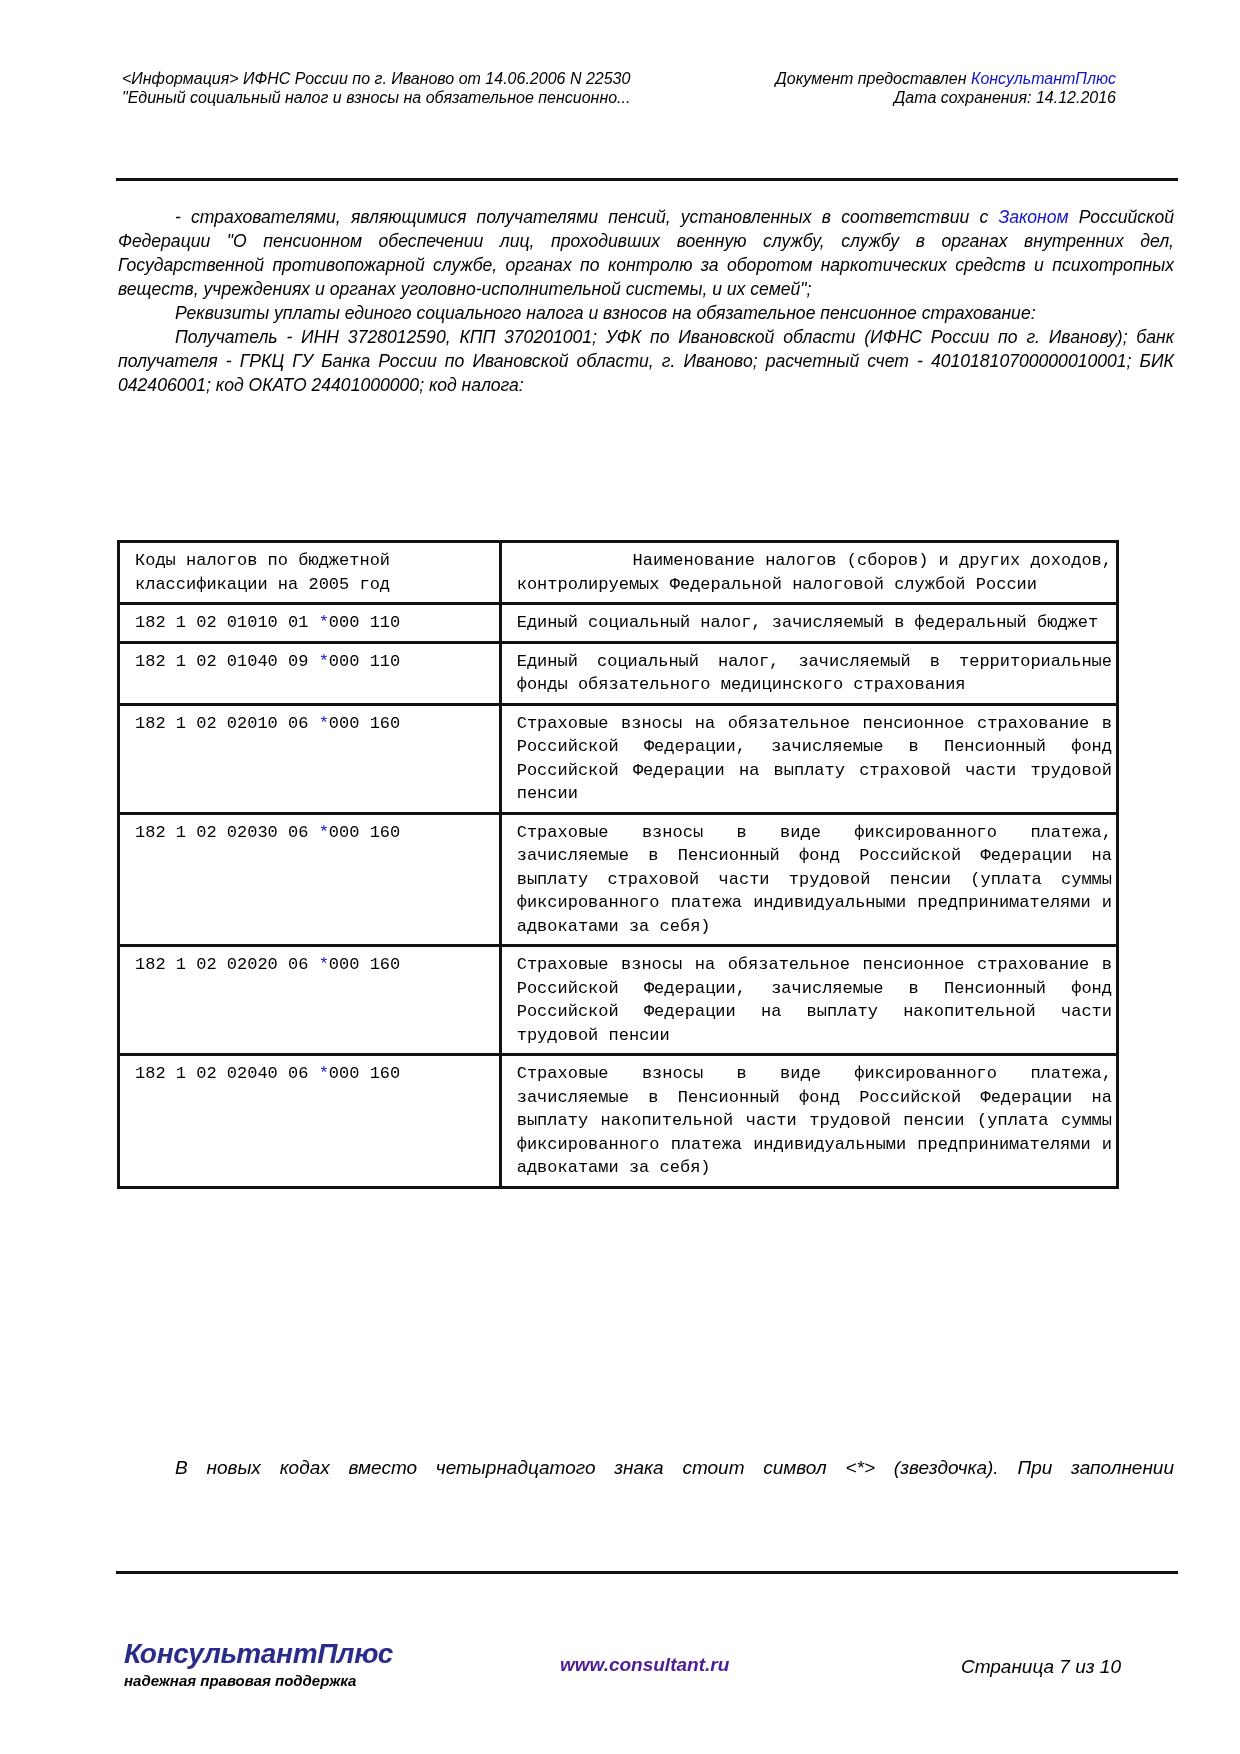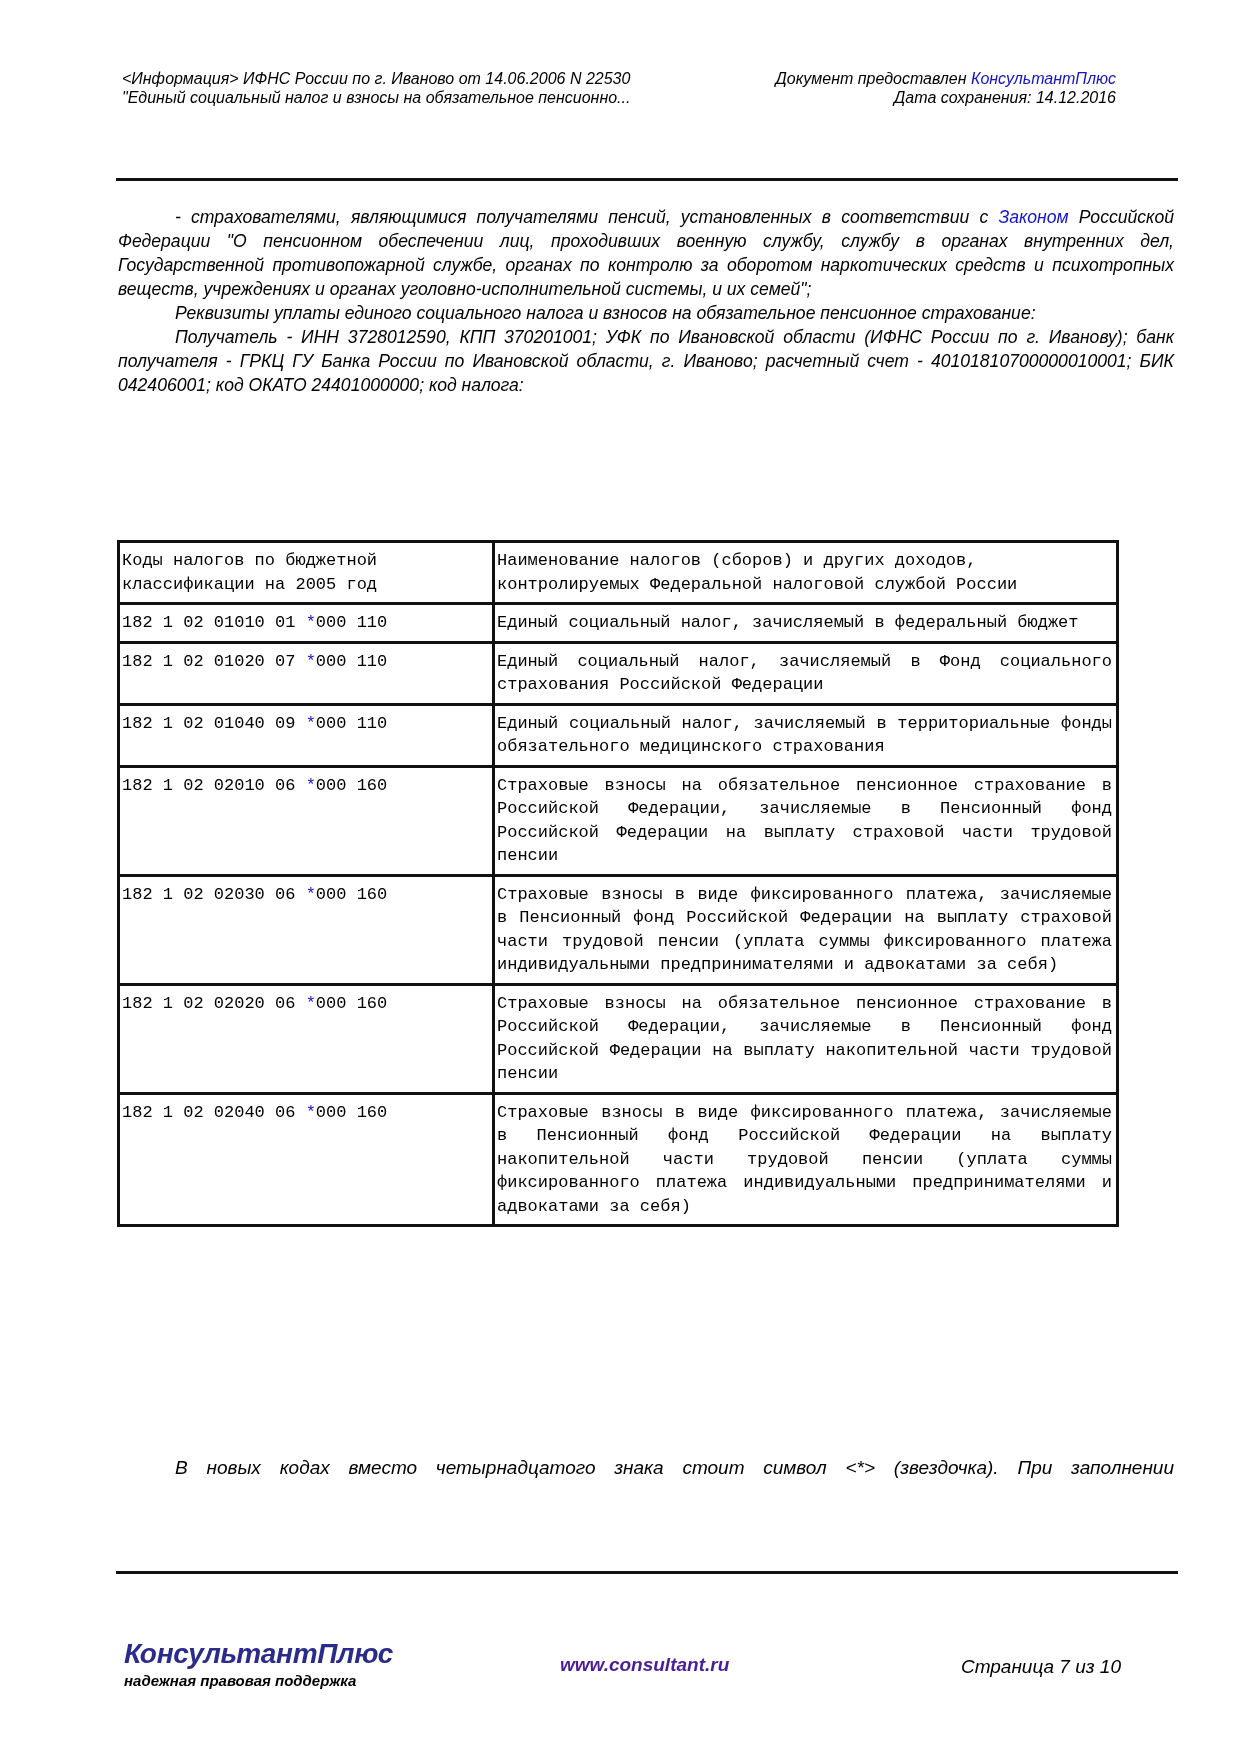--- a/index.html
+++ b/index.html
@@ -12,24 +12,24 @@
   .hdr-left { position: absolute; left: 122px; top: 69px; font-size: 16px; line-height: 19px; }
   .hdr-right { position: absolute; right: 124px; top: 69px; font-size: 16px; line-height: 19px; text-align: right; }
   .hdr-rule { position: absolute; left: 116px; top: 178px; width: 1062px; height: 3px; background: #111; }
 
   
   .content { position: absolute; left: 118px; top: 205px; width: 1056px; font-size: 17.6px; line-height: 24px; }
   .content p { margin: 0; text-align: justify; text-indent: 57px; }
 
   
   .tbl { position: absolute; left: 117px; top: 540px; width: 1002px; border-collapse: collapse; }
-  .tbl td { border: 3px solid #111; vertical-align: top; padding: 6px 4px 6px 2px; font-size: 17px; line-height: 23.5px; }
+  .tbl td { border: 3px solid #111; vertical-align: top; padding: 6px 4px 6px 15px; font-size: 17px; line-height: 23.5px; }
   .tbl td.code { width: 363px; white-space: pre; }
   .tbl td.desc { width: 610px; text-align: justify; text-align-last: left; }
-  .tbl td.hdr-desc { text-align: left; }
+  .tbl td.hdr-desc { text-align: right; }
   .star { color: #1414c8; }
 
   
   .after { position: absolute; left: 118px; top: 1456px; width: 1056px; font-size: 19px; line-height: 24px; }
   .after p { margin: 0; text-align: justify; text-align-last: justify; text-indent: 57px; }
 
   .ftr-rule { position: absolute; left: 116px; top: 1571px; width: 1062px; height: 3px; background: #111; }
 
   
   .brand { position: absolute; left: 124px; top: 1638px; }
@@ -63,24 +63,20 @@
   <tbody>
       <tr>
     <td class="code" style="white-space:normal;">Коды налогов по бюджетной классификации на 2005 год</td>
     <td class="desc hdr-desc">Наименование налогов (сборов) и других доходов, контролируемых Федеральной налоговой службой России</td>
   </tr>
   <tr>
     <td class="code"><span>182 1 02 01010 01 </span><span class="star">*</span><span>000 110</span></td>
     <td class="desc">Единый социальный налог, зачисляемый в федеральный бюджет</td>
   </tr>
   <tr>
-    <td class="code"><span>182 1 02 01020 07 </span><span class="star">*</span><span>000 110</span></td>
-    <td class="desc">Единый социальный налог, зачисляемый в Фонд социального страхования Российской Федерации</td>
-  </tr>
-  <tr>
     <td class="code"><span>182 1 02 01040 09 </span><span class="star">*</span><span>000 110</span></td>
     <td class="desc">Единый социальный налог, зачисляемый в территориальные фонды обязательного медицинского страхования</td>
   </tr>
   <tr>
     <td class="code"><span>182 1 02 02010 06 </span><span class="star">*</span><span>000 160</span></td>
     <td class="desc">Страховые взносы на обязательное пенсионное страхование в Российской Федерации, зачисляемые в Пенсионный фонд Российской Федерации на выплату страховой части трудовой пенсии</td>
   </tr>
   <tr>
     <td class="code"><span>182 1 02 02030 06 </span><span class="star">*</span><span>000 160</span></td>
     <td class="desc">Страховые взносы в виде фиксированного платежа, зачисляемые в Пенсионный фонд Российской Федерации на выплату страховой части трудовой пенсии (уплата суммы фиксированного платежа индивидуальными предпринимателями и адвокатами за себя)</td>

